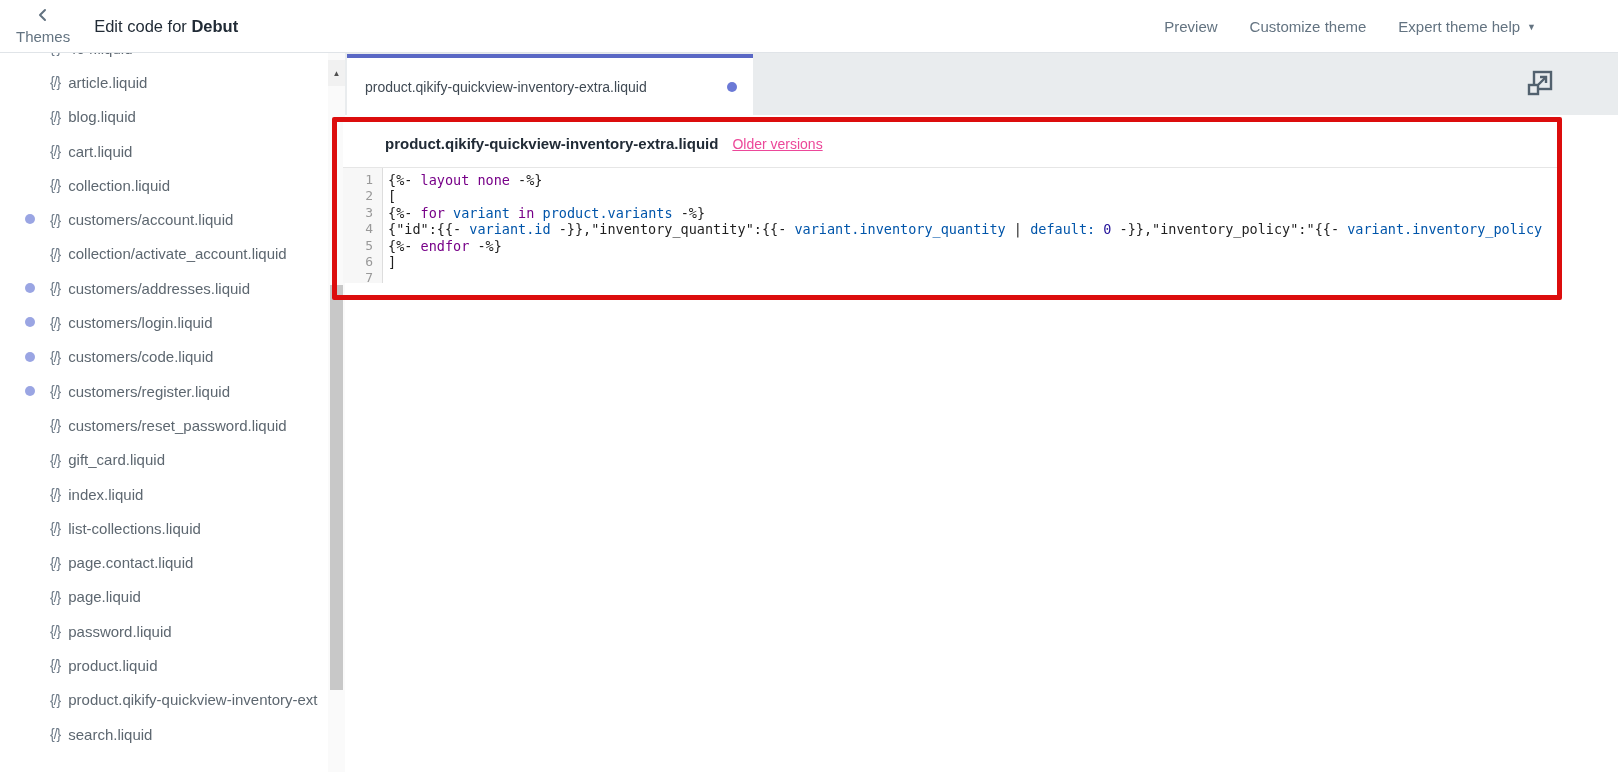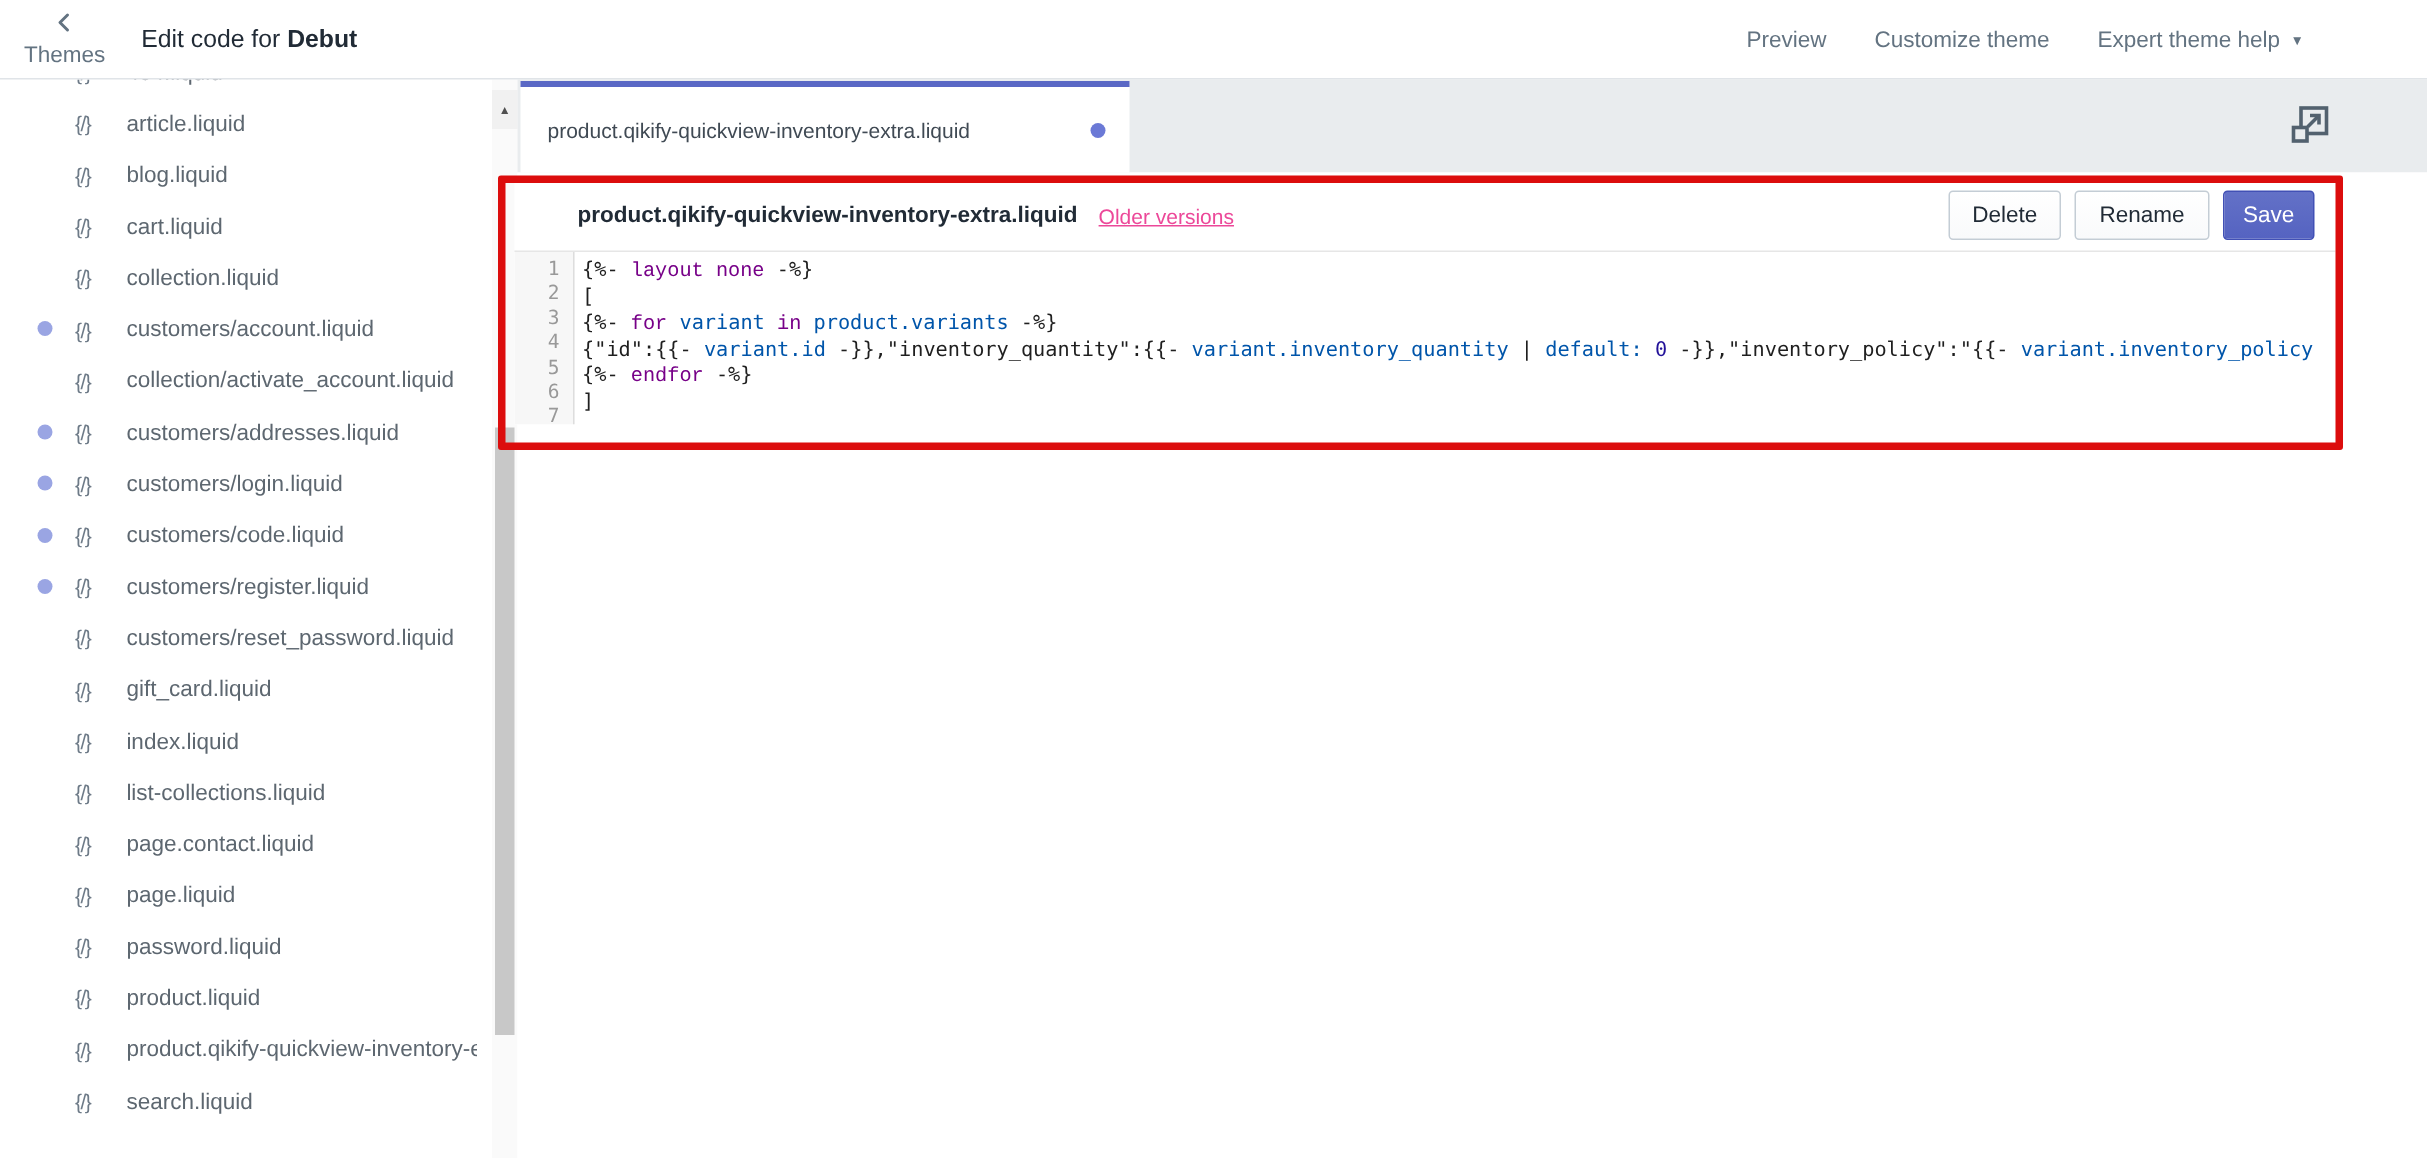--- a/index.html
+++ b/index.html
@@ -20,21 +20,21 @@
   
   .main{position:absolute;left:0;top:52px;width:1618px;height:720px;}
 
   
   .sidebar{position:absolute;left:0;top:0;width:328px;height:720px;background:#fff;overflow:hidden;}
   .file-list{position:absolute;left:0;top:-21px;width:318px;}
   .file-item{position:relative;height:34.3px;display:flex;align-items:center;white-space:nowrap;
              overflow:hidden;cursor:pointer;}
   .mod-dot{position:absolute;left:25px;top:12px;width:10px;height:10px;border-radius:50%;background:#9aa5e3;}
   .ficon{margin-left:50px;font-size:14px;color:#6d7a87;letter-spacing:-1px;flex:none;}
-  .flabel{margin-left:24px;font-size:15px;color:#5d6770;}
+  .flabel{margin-left:8px;font-size:15px;color:#5d6770;}
 
   
   .sb-scroll{position:absolute;left:328px;top:0;width:17px;height:720px;background:#fafafa;}
   .sb-up{position:absolute;left:0;top:8px;width:17px;height:26px;background:#f1f1f1;
          display:flex;align-items:center;justify-content:center;font-size:8px;color:#505050;cursor:pointer;}
   .sb-thumb{position:absolute;left:2px;top:233px;width:13px;height:405px;background:#c8c8c8;cursor:pointer;}
 
   
   .editor-region{position:absolute;left:345px;top:0;width:1273px;height:720px;}
   .tabbar{position:absolute;left:0;top:0;width:1273px;height:63px;background:#e9ecee;}
@@ -61,21 +61,21 @@
 
   
   .code-area{position:absolute;left:-2px;top:116px;width:1214px;height:115px;background:#fff;
              overflow:hidden;display:flex;cursor:text;}
   .gutter{width:40px;flex:none;background:#f7f7f7;border-right:1px solid #ddd;box-sizing:border-box;
           padding-top:4px;text-align:right;}
   .ln{font-family:"DejaVu Sans Mono",monospace;font-size:13px;line-height:16.4px;color:#999;padding-right:9px;}
   .code-lines{flex:1;padding-top:4px;padding-left:5px;overflow:hidden;white-space:pre;}
   .code-line{font-family:"DejaVu Sans Mono",monospace;font-size:13.5px;line-height:16.4px;min-height:16.4px;}
   .tok-p{color:#1f1f1f;}
-  .tok-k{color:#770088;font-family:Liberation Mono, monospace;}
+  .tok-k{color:#770088;}
   .tok-v{color:#0055aa;}
   .tok-n{color:#221199;}
 
   
   .red-annotation{position:absolute;left:332px;top:117px;width:1230px;height:183px;box-sizing:border-box;
                   border:5px solid #dc0d0d;border-radius:2px;z-index:40;pointer-events:none;}
 </style>
 </head>
 <body>
 
@@ -237,25 +237,20 @@
             <polyline points="14,8 20,8 20,14" fill="none" stroke="#52616e" stroke-width="2.4"></polyline>
           </svg>
         </div>
       </div>
 
       <div class="panel"></div>
 
       <div class="file-header">
         <span class="fh-name">product.qikify-quickview-inventory-extra.liquid</span>
         <span class="fh-older">Older versions</span>
-        <span class="fh-buttons">
-          <button class="btn btn-plain btn-delete">Delete</button>
-          <button class="btn btn-plain btn-rename">Rename</button>
-          <button class="btn btn-save">Save</button>
-        </span>
       </div>
       <div class="hdr-divider"></div>
 
       <div class="code-area">
         <div class="gutter">
             <div class="ln">1</div>
             <div class="ln">2</div>
             <div class="ln">3</div>
             <div class="ln">4</div>
             <div class="ln">5</div>

